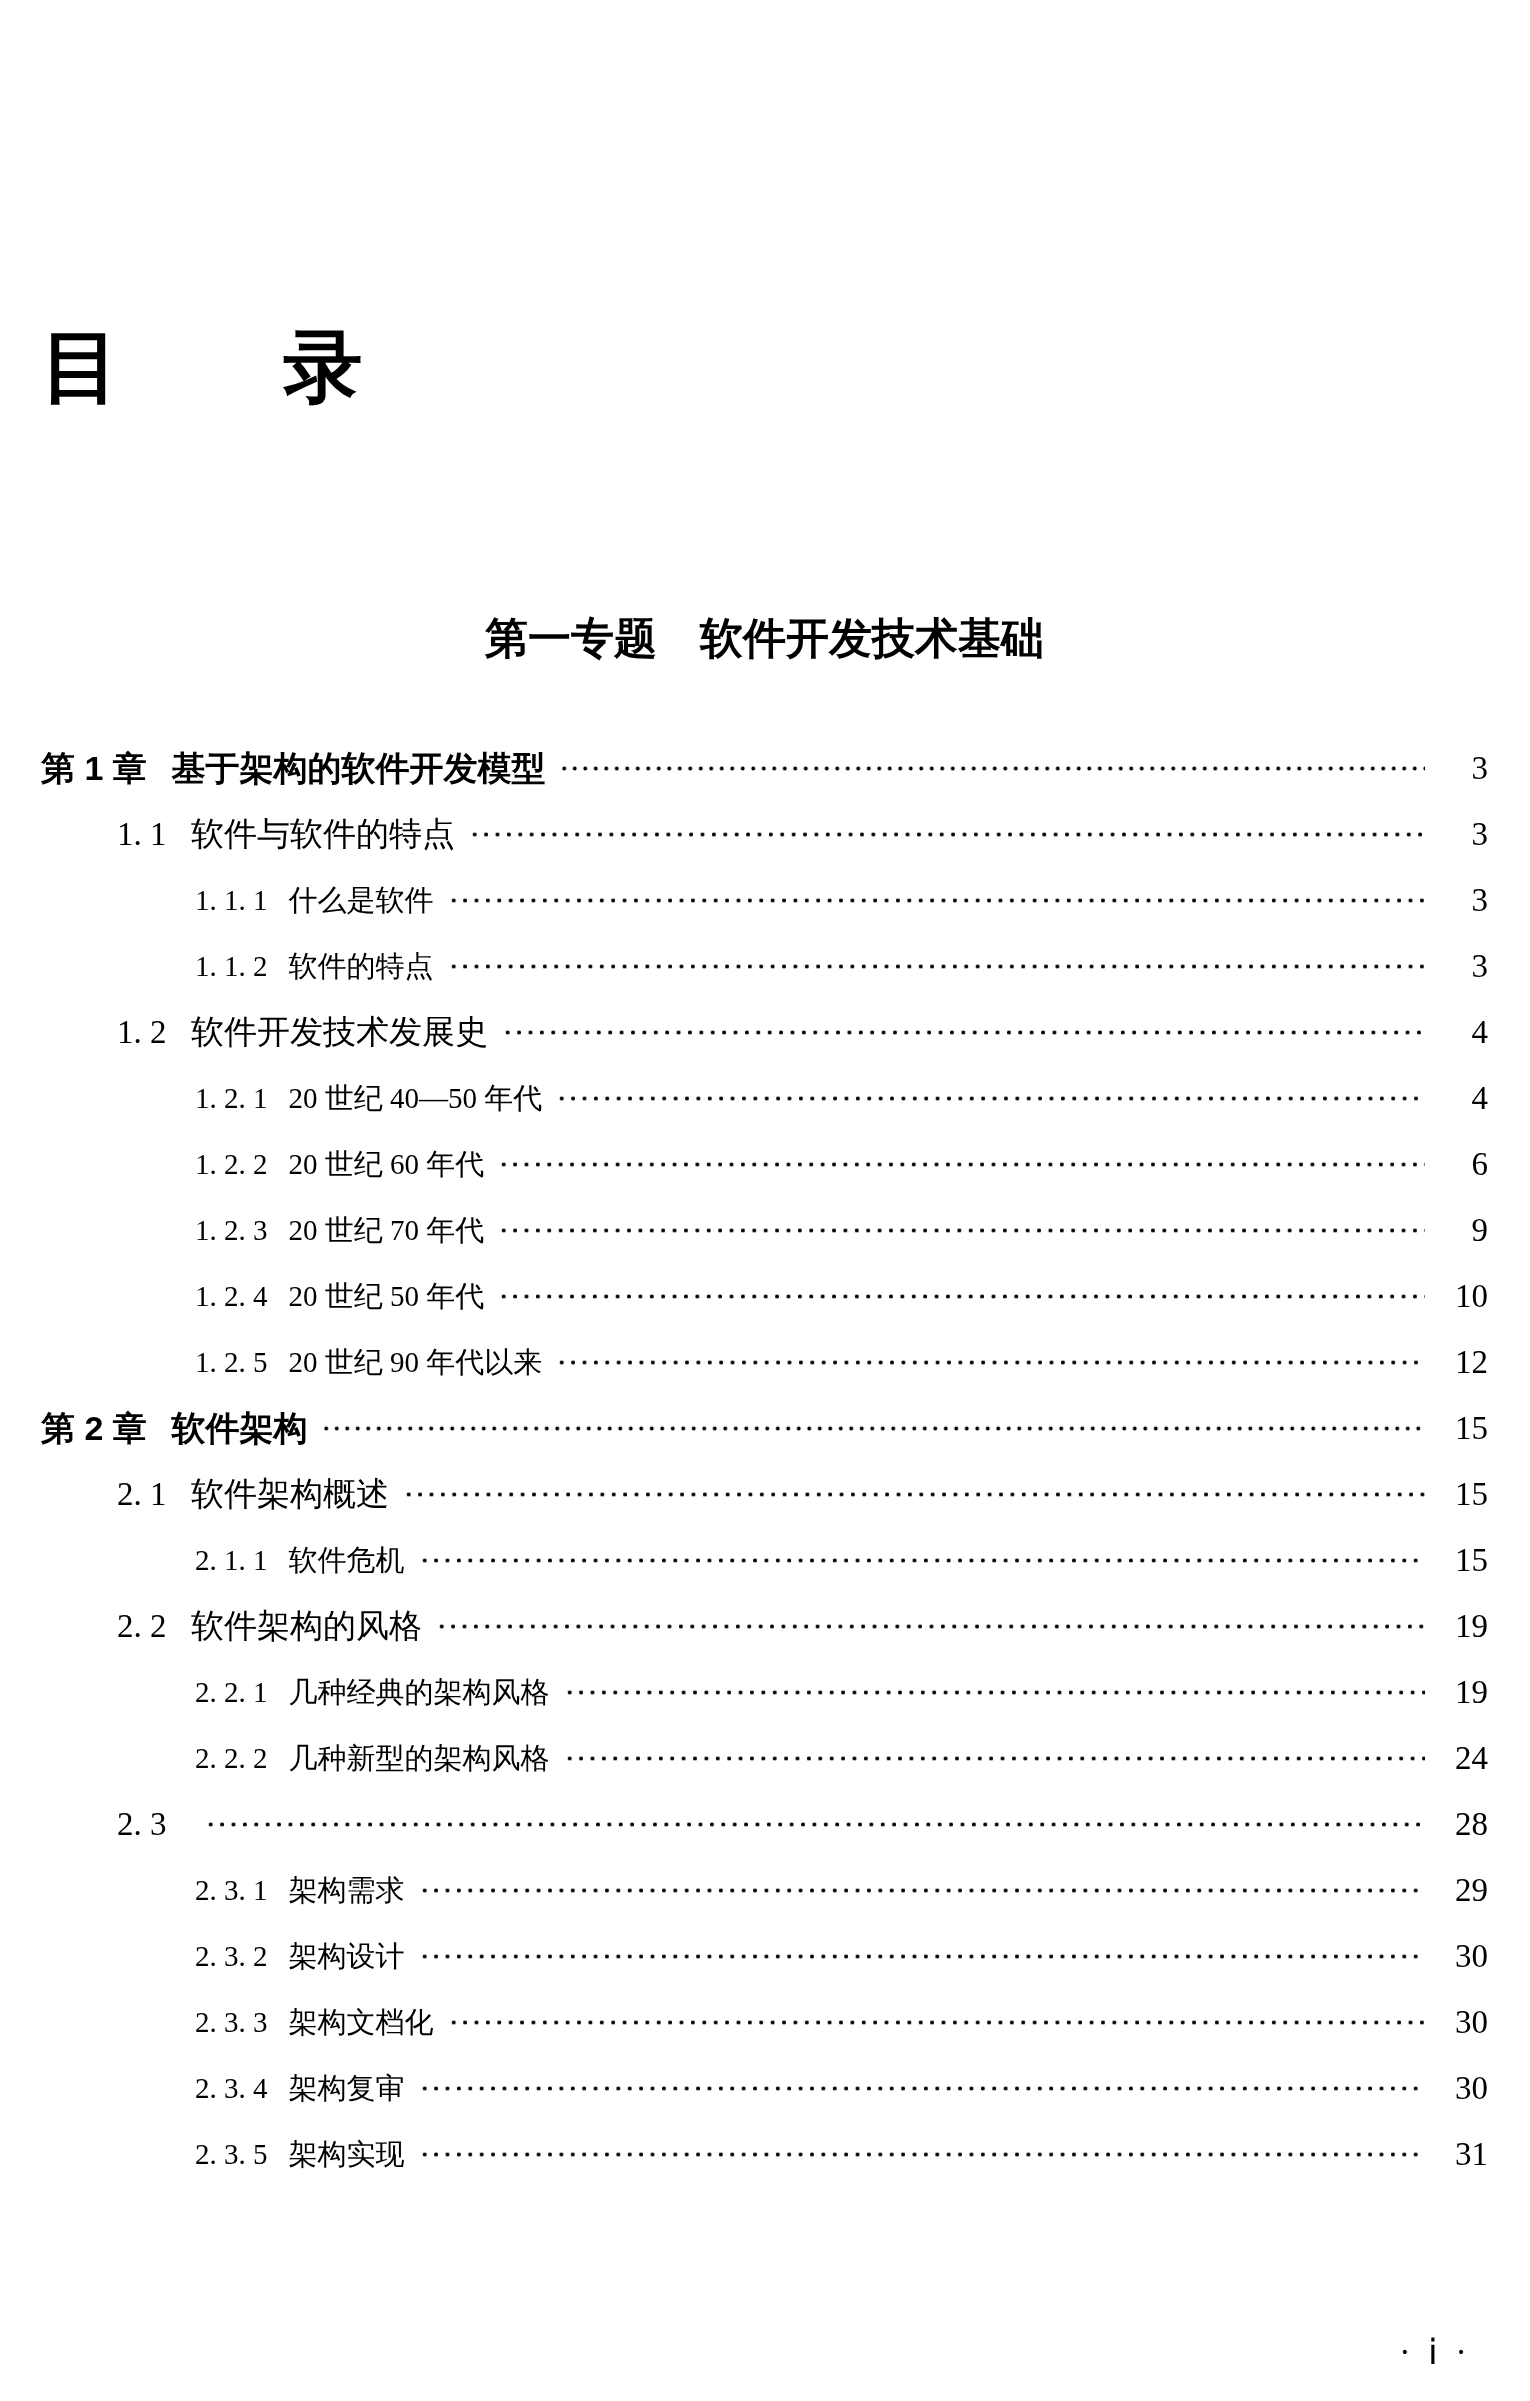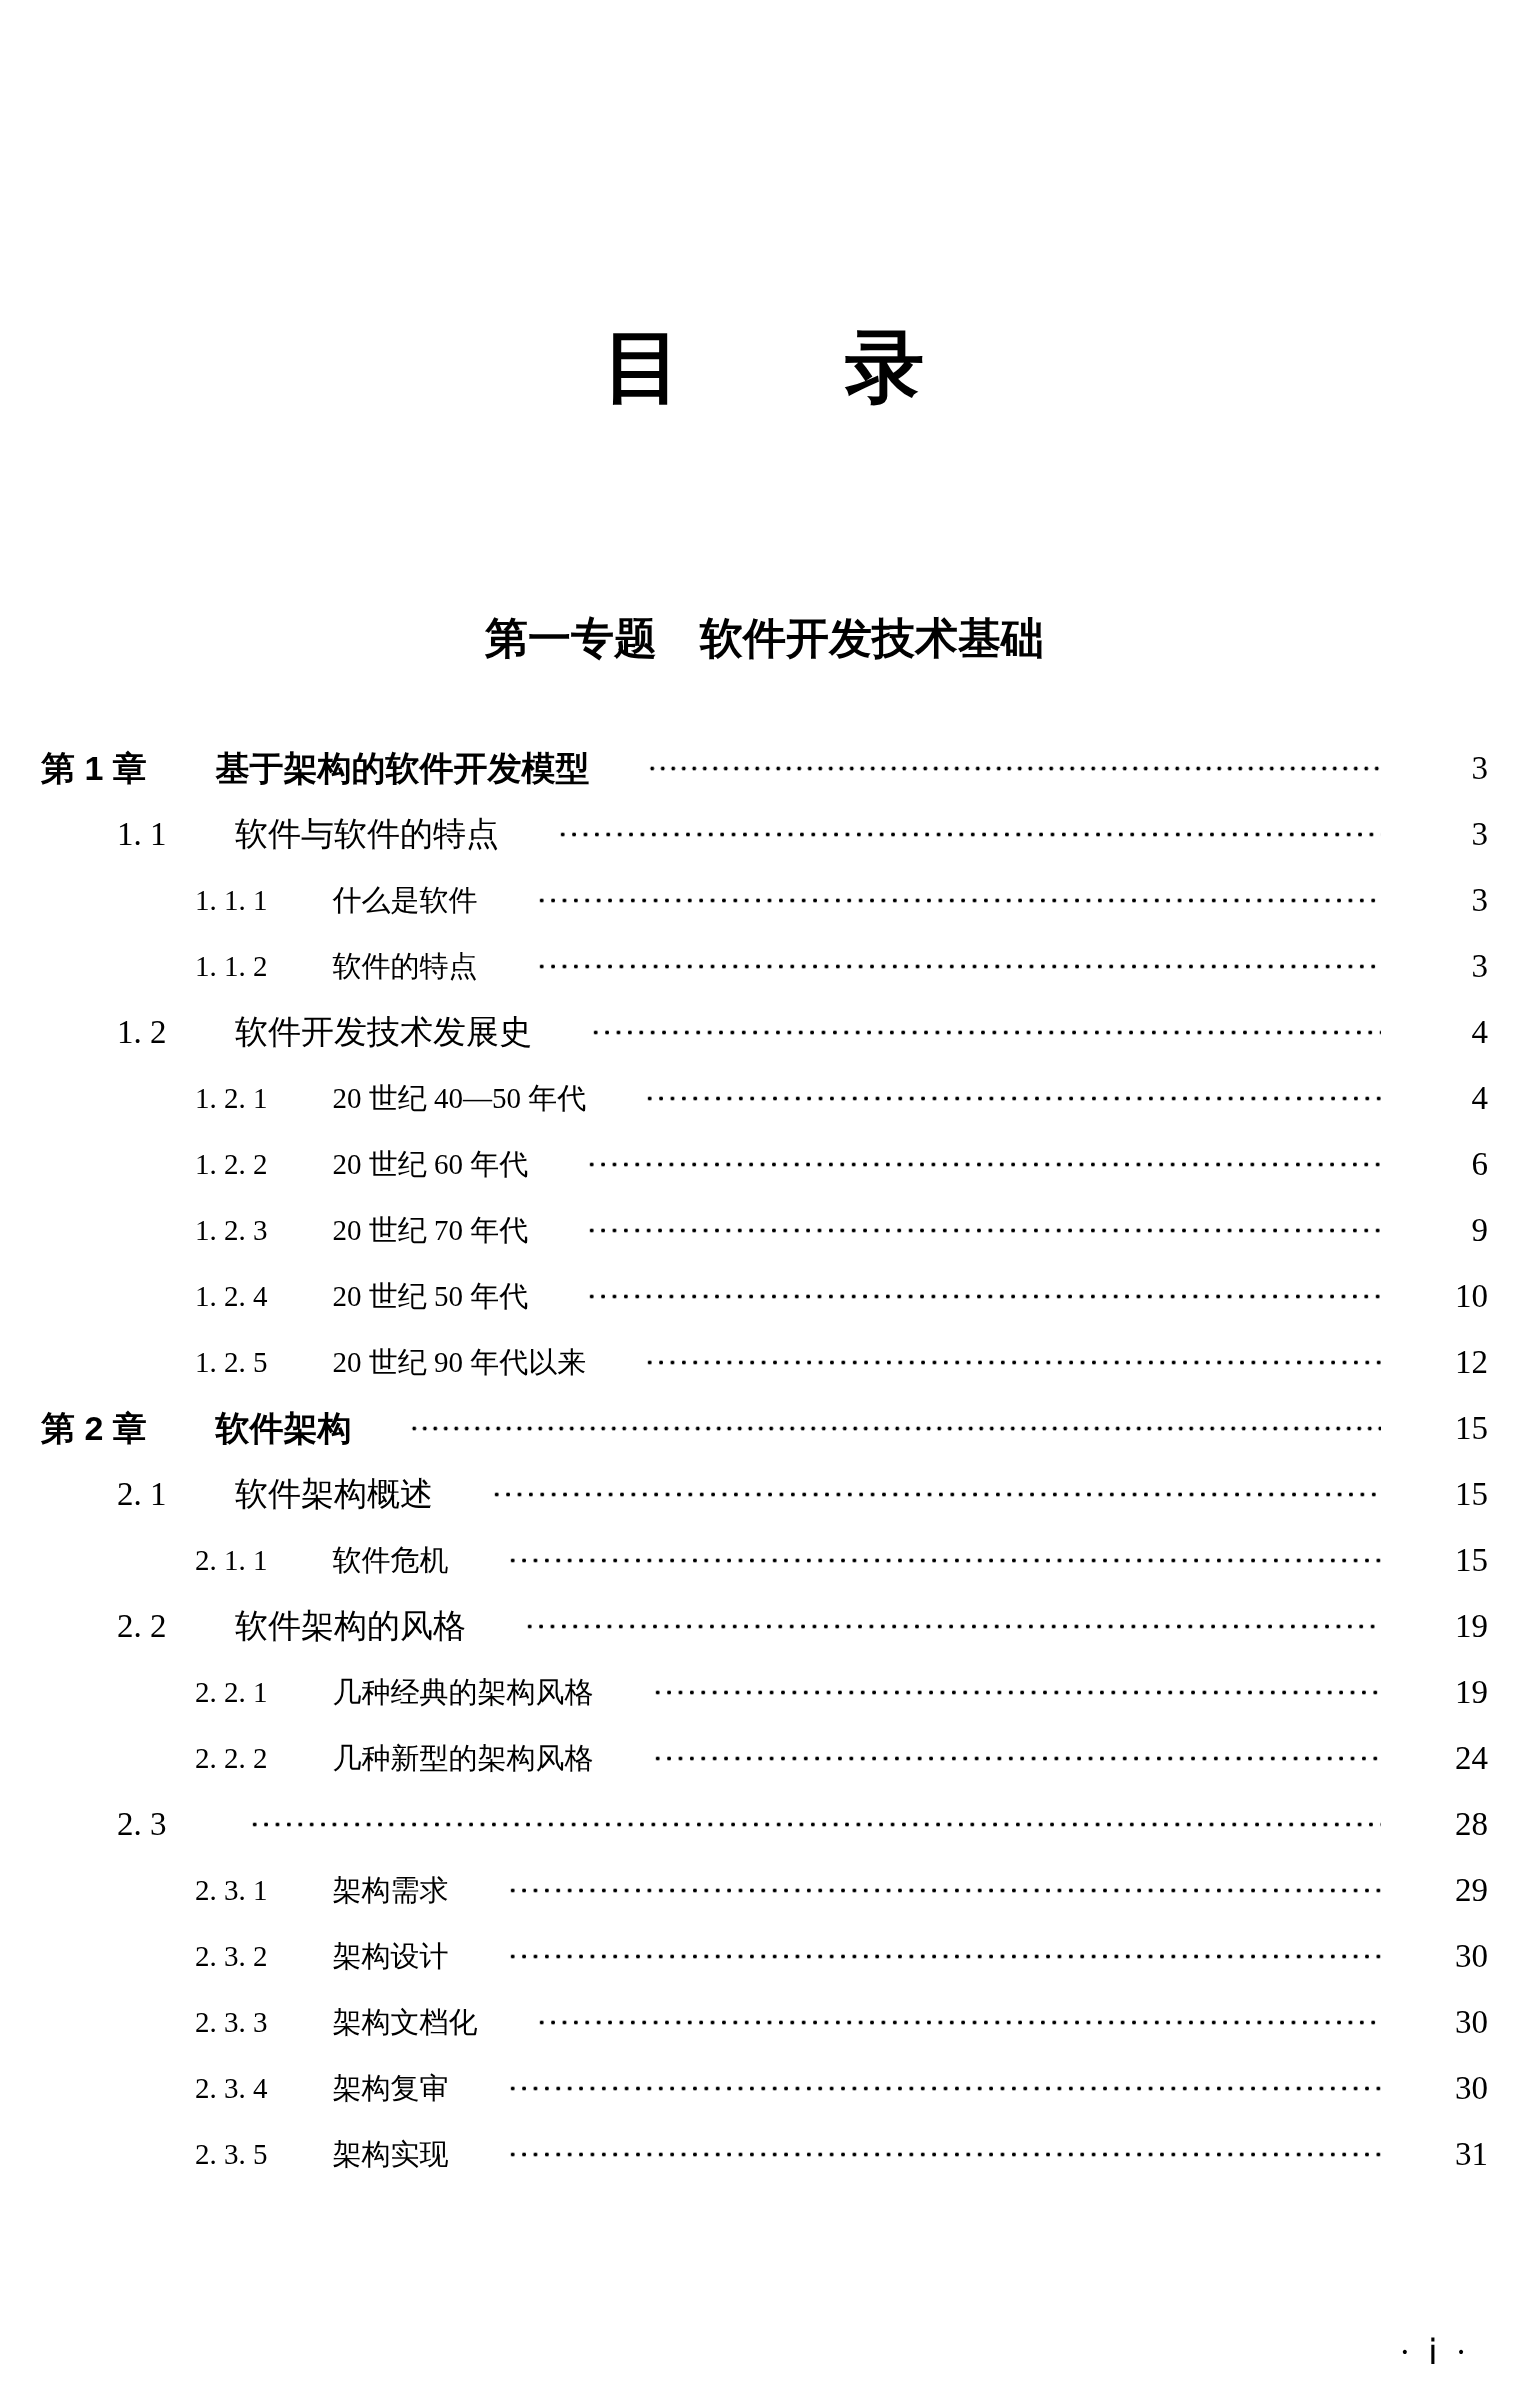--- a/index.html
+++ b/index.html
@@ -8,38 +8,38 @@
     width:1530px; height:2401px;
     background:#ffffff;
     color:#000;
     overflow:hidden;
     margin:0 auto;
   }
   .content { padding:0 42px 0 41px; }
 
   .doc-title {
     margin:0; padding-top:327px;
-    text-align:center;
+    text-align:left;
     font-family:"Liberation Sans", sans-serif;
     font-weight:700;
     font-size:79px;
     line-height:1;
     letter-spacing:1.8px;
   }
   .section-heading {
     margin:207px 0 0 0;
     text-align:center;
     font-family:"Liberation Sans", sans-serif;
     font-weight:700;
     font-size:43px;
     line-height:1.2;
   }
 
   .toc-list { margin-top:71px; }
-  .toc-row { display:flex; align-items:center; height:66px;gap:44px; }
+  .toc-row { display:flex; align-items:center; height:66px; }
 
   .lv-chapter {
     font-family:"Liberation Sans", sans-serif;
     font-weight:700;
     font-size:34px;
   }
   .lv-1 {
     font-family:"Liberation Serif", serif;
     font-weight:400;
     font-size:33px;

